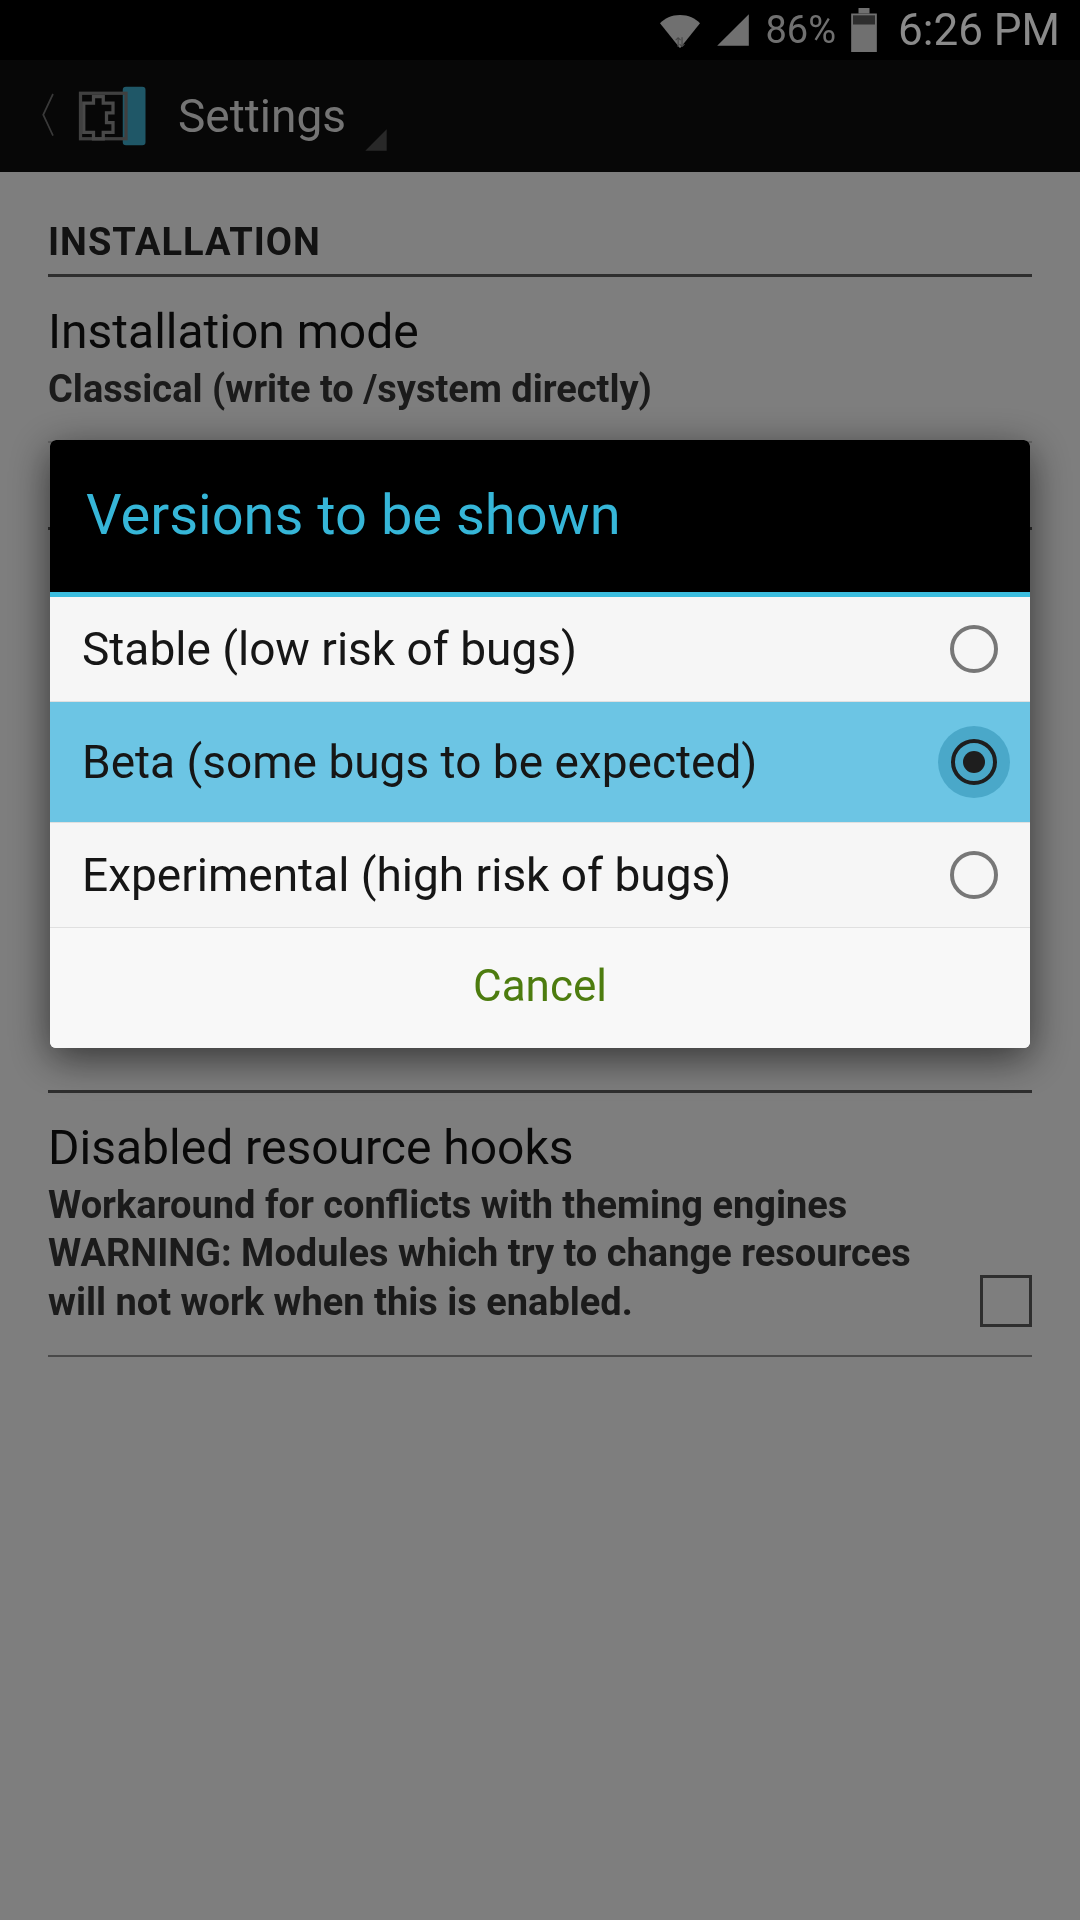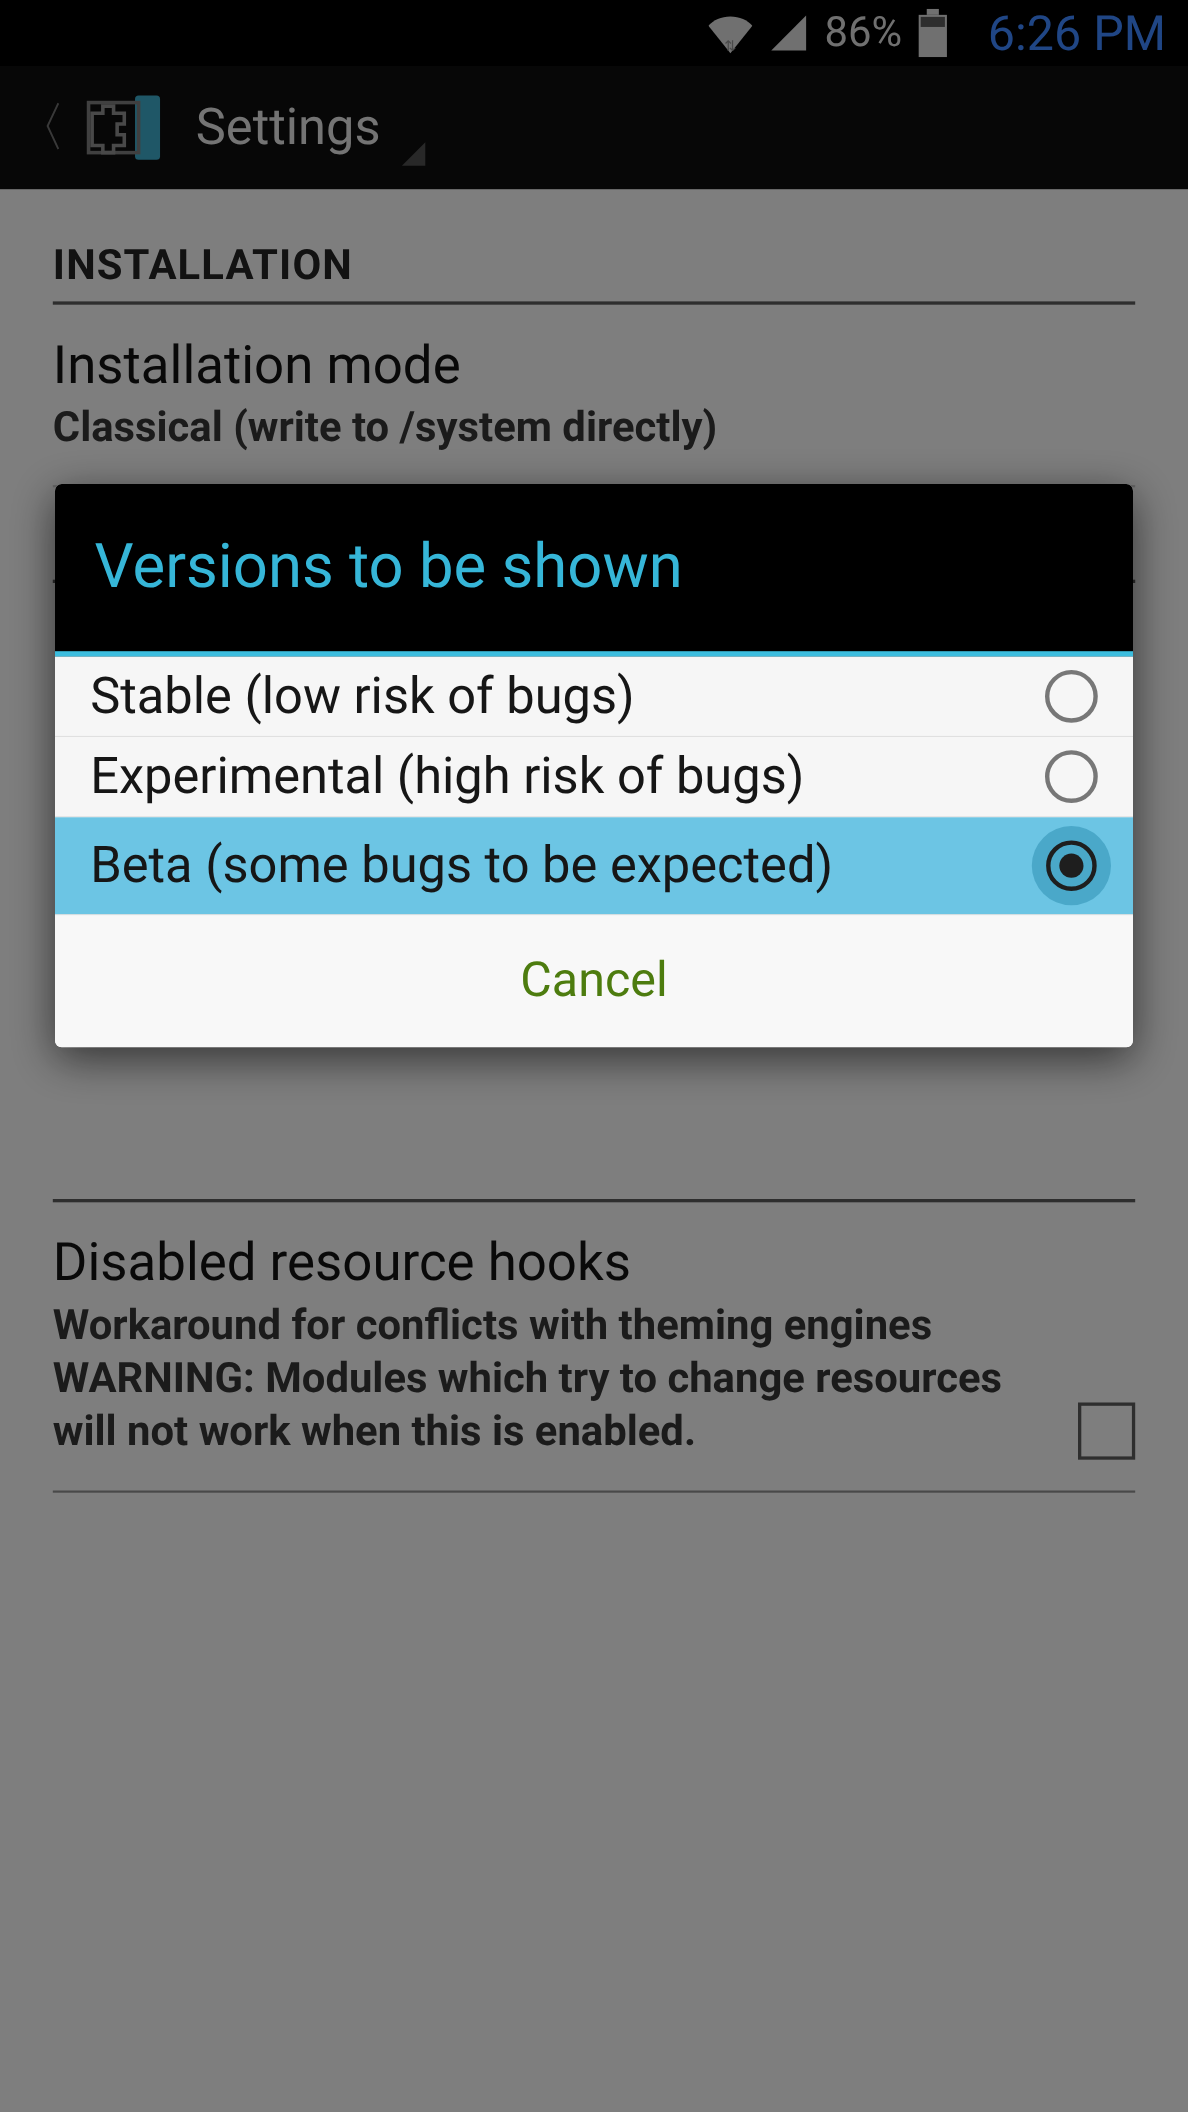--- a/index.html
+++ b/index.html
@@ -23,22 +23,22 @@
       align-items: center;
       justify-content: flex-end;
       padding: 0 20px;
       gap: 14px;
       color: #d0d0d0;
       font-size: 38px;
     }
     .status-bar .time {
       font-size: 44px;
       font-weight: 400;
-      margin-left: 22px;
-      color: #3b82f6;
+      margin-left: 6px;
+      color: #ffffff;
     }
     .status-bar .batt-pct {
       font-size: 38px;
     }
     .wifi-icon, .signal-icon, .battery-icon { display: inline-flex; }
     
     
     .action-bar {
       height: 112px;
       background: #0d0d0d;
@@ -142,21 +142,21 @@
       color: #36b6d8;
       font-size: 56px;
       font-weight: 400;
       padding: 42px 36px 44px 36px;
       border-bottom: 5px solid #3cbdde;
       background: #000000;
     }
     .dialog-option {
       display: flex;
       align-items: center;
-      padding: 8px 32px;
+      padding: 24px 32px;
       gap: 20px;
       border-bottom: 1px solid #e0e0e0;
       background: #f6f6f6;
       cursor: pointer;
     }
     .dialog-option .opt-label {
       flex: 1;
       color: #161616;
       font-size: 46px;
       line-height: 1.22;
@@ -278,26 +278,26 @@
 <div class="overlay"></div>
 
 <div class="dialog">
   <div class="dialog-title">Versions to be shown</div>
 
   <div class="dialog-option">
     <div class="opt-label">Stable (low risk of bugs)</div>
     <div class="radio"></div>
   </div>
 
-  <div class="dialog-option">
-    <div class="opt-label">Experimental (high risk of bugs)</div>
-    <div class="radio"></div>
-  </div>
-
   <div class="dialog-option selected">
     <div class="opt-label">Beta (some bugs to be expected)</div>
     <div class="radio-outer">
       <div class="radio"></div>
     </div>
   </div>
 
+  <div class="dialog-option">
+    <div class="opt-label">Experimental (high risk of bugs)</div>
+    <div class="radio"></div>
+  </div>
+
   <div class="dialog-cancel">Cancel</div>
 </div>
 
 </body></html>

